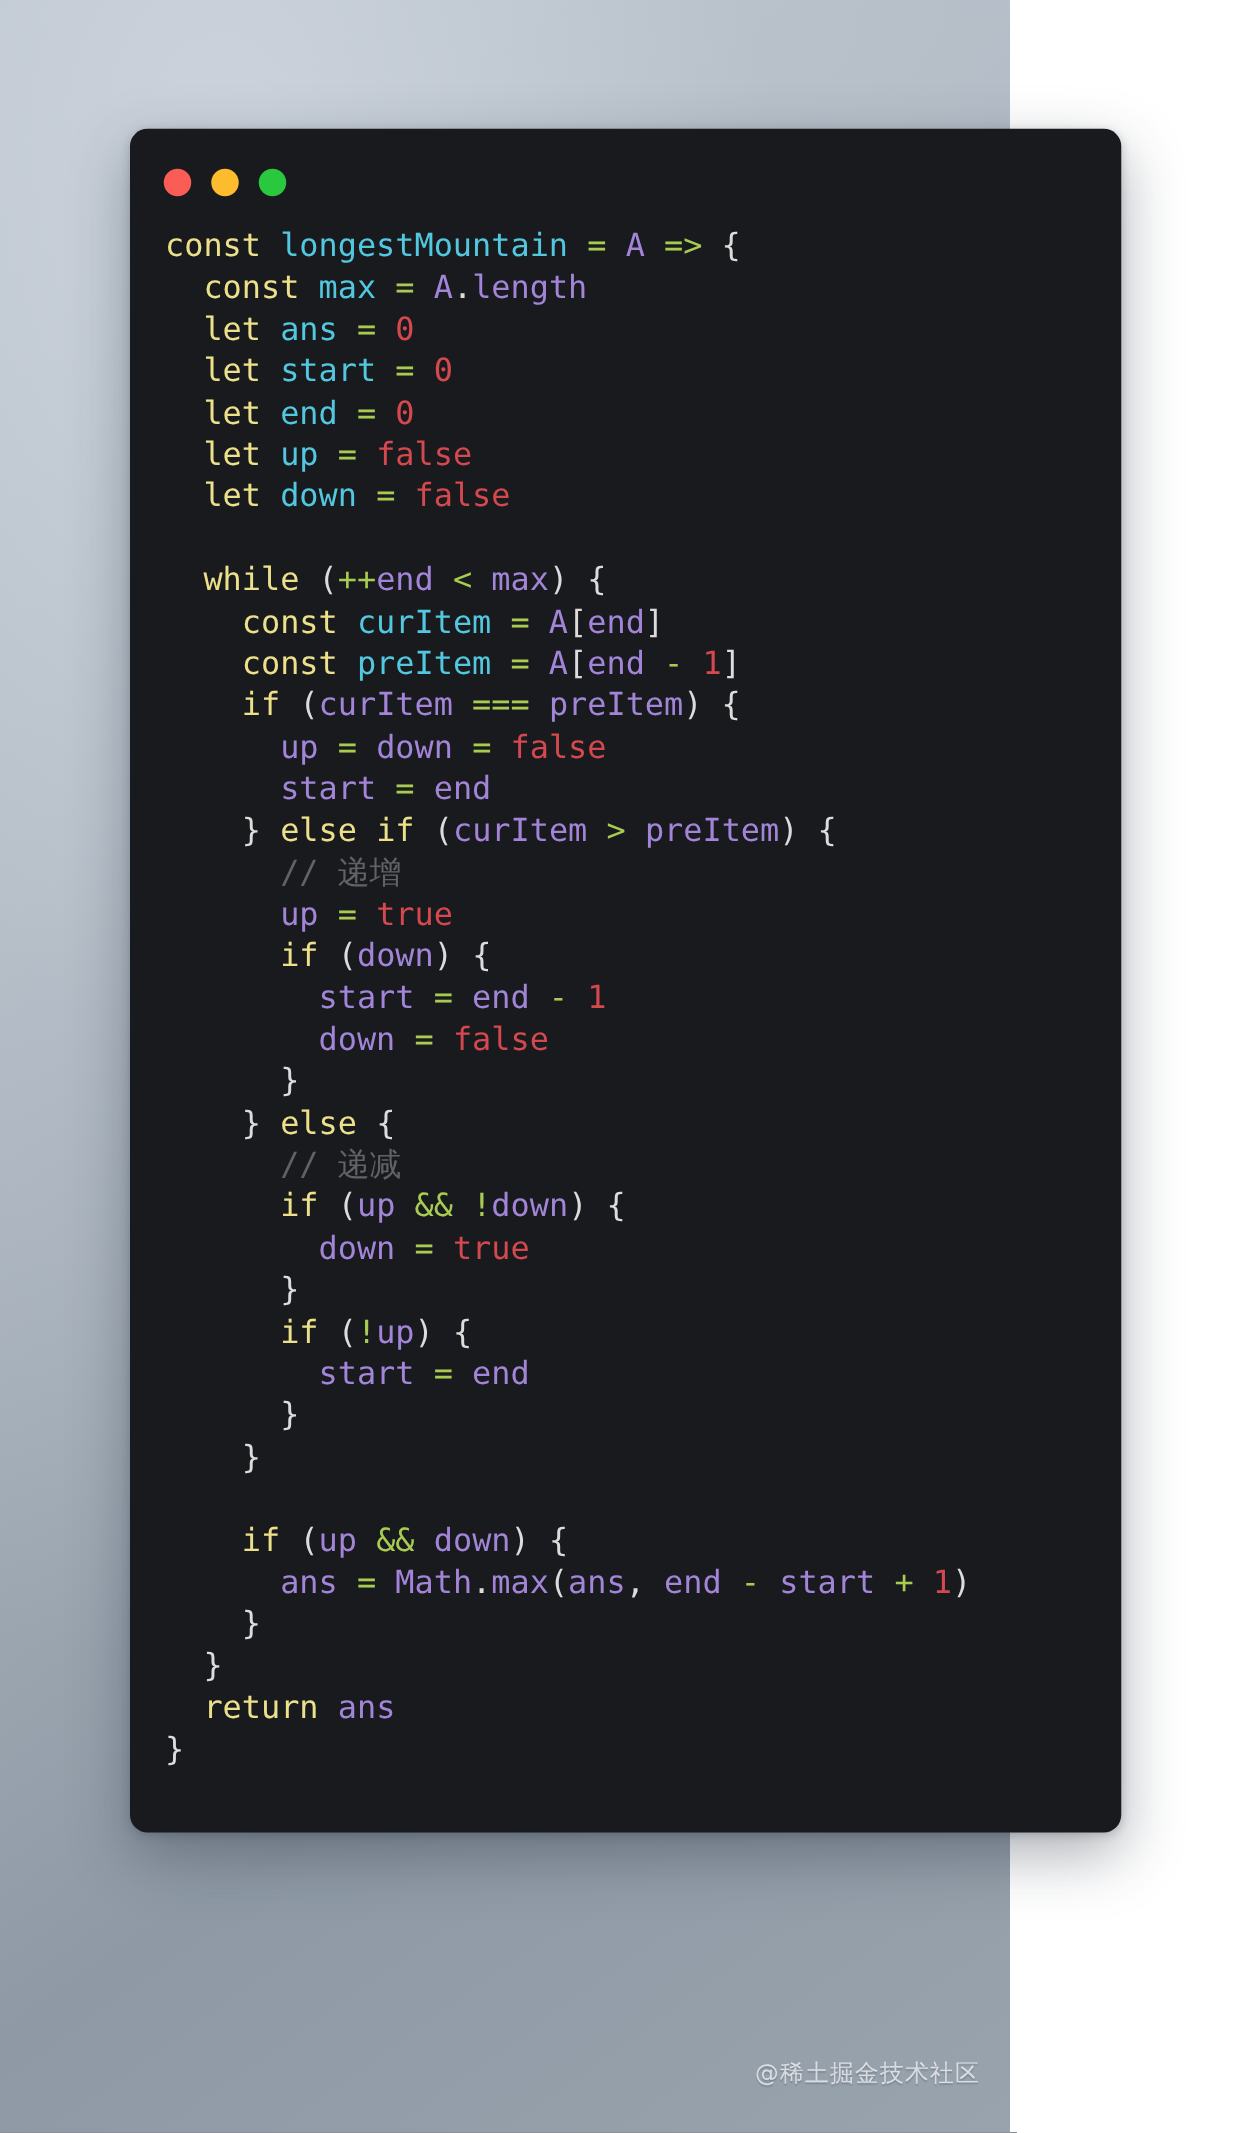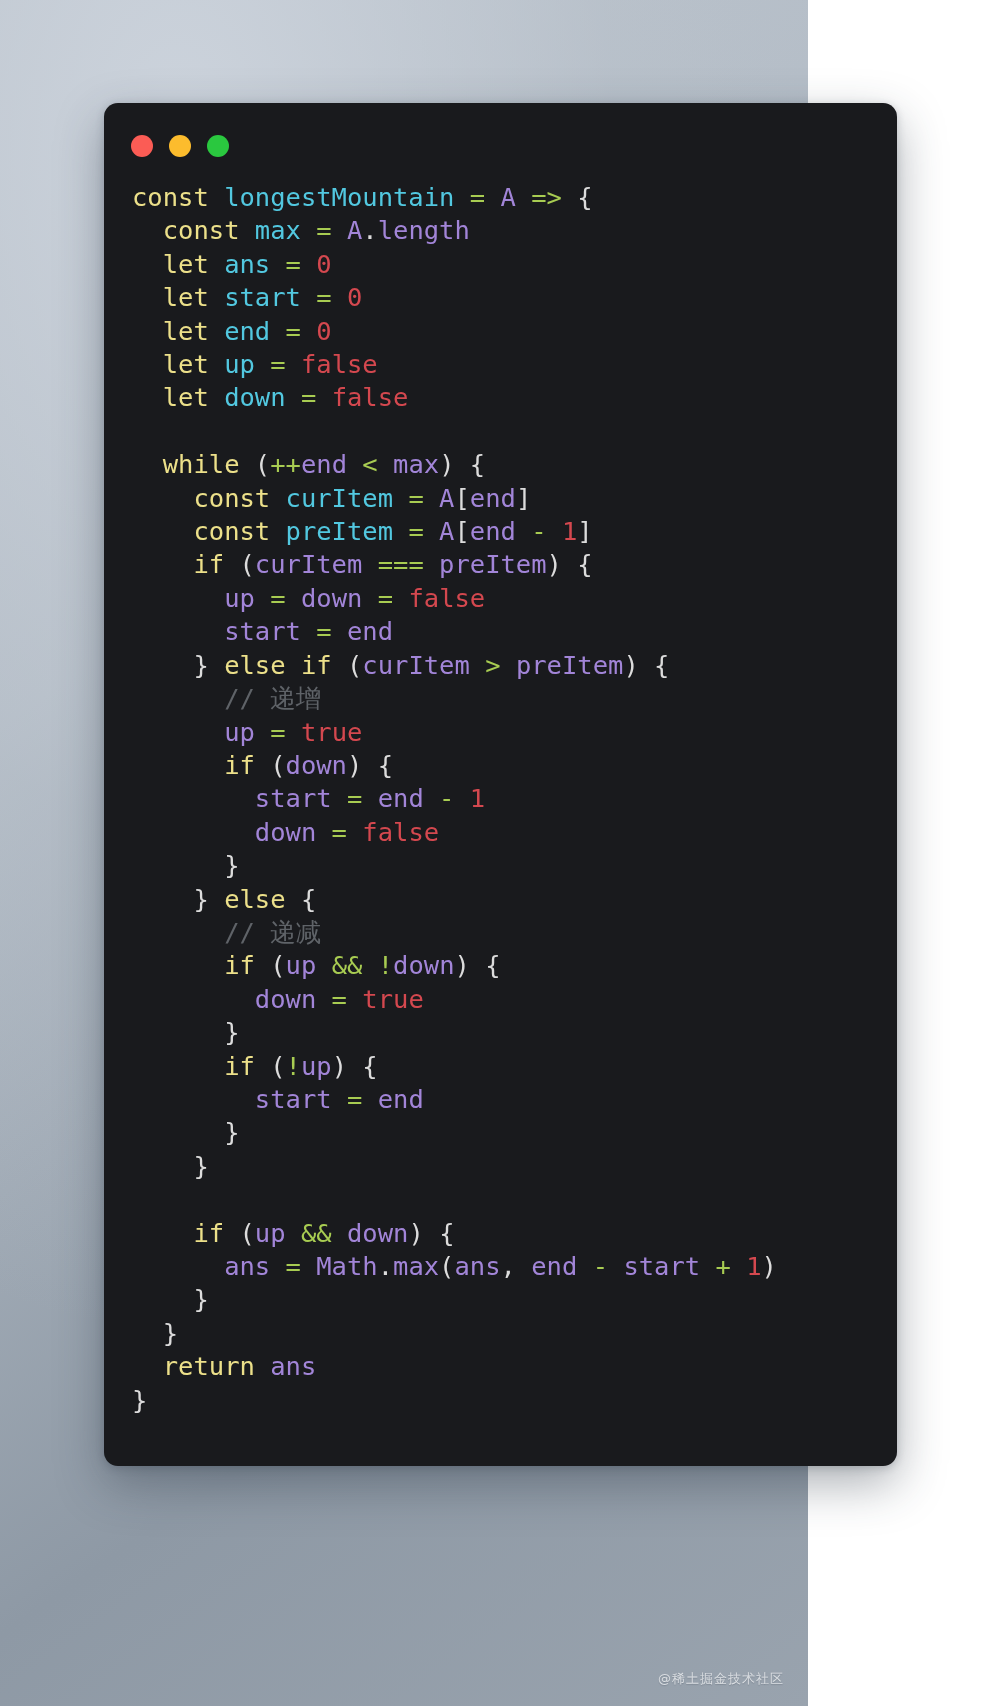--- a/index.html
+++ b/index.html
@@ -83,23 +83,23 @@
   .num  { color: #d4484f; }   
   .bool { color: #d4484f; }   
   .id   { color: #a285d8; }   
   .pun  { color: #dcdcdc; }   
   .cmt  { color: #5f6368; }   
 
   
   #watermark {
     position: absolute;
     right: 24px;
-    bottom: 18px;
+    bottom: 34px;
     font-family: "DejaVu Sans", sans-serif;
-    font-size: 13px;
+    font-size: 19px;
     color: rgba(246,248,250,0.72);
     letter-spacing: 1px;
     text-shadow: 0 1px 1px rgba(70,80,92,0.30);
     white-space: nowrap;
   }
 </style>
 </head>
 <body>
 
 <div id="page">

